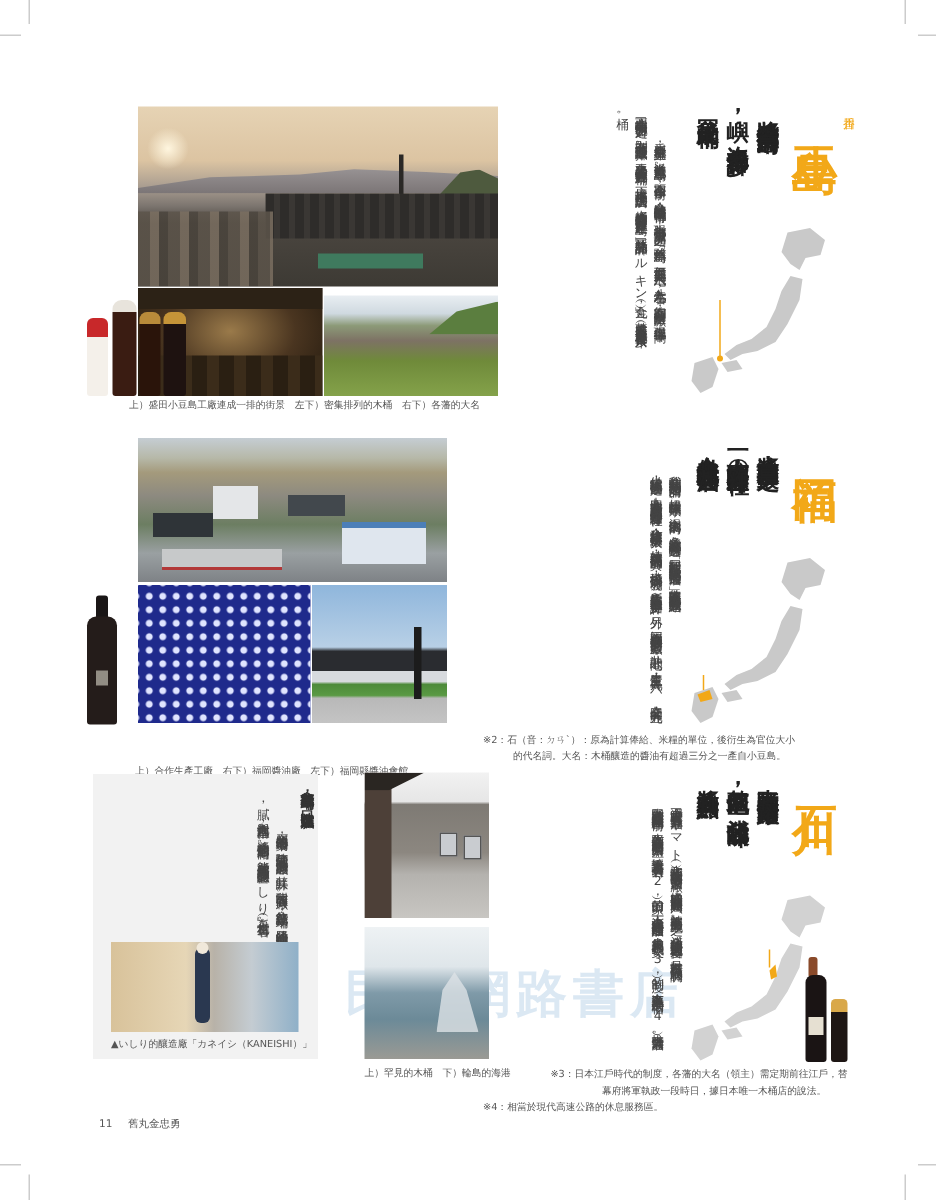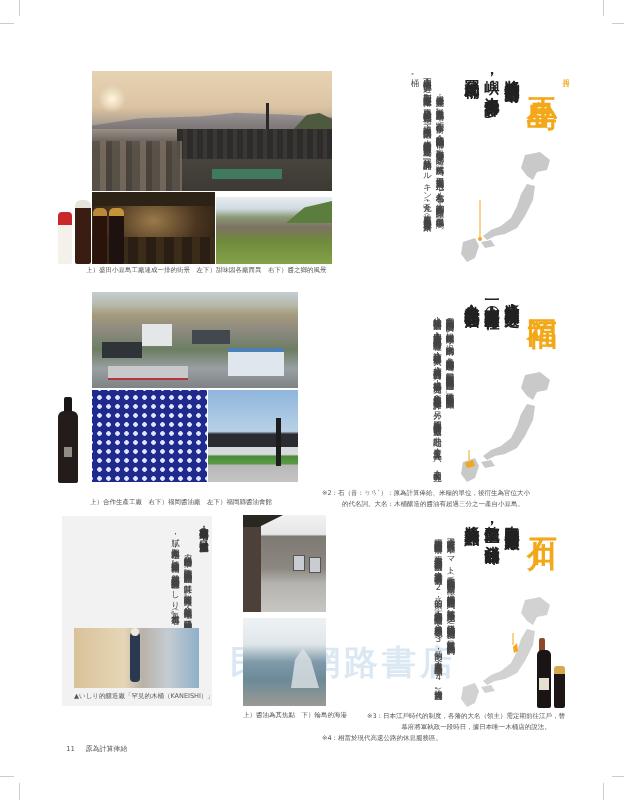--- a/index.html
+++ b/index.html
@@ -52,21 +52,21 @@
   <div class="photo" style="left:216px;top:197px;width:116px;height:67px;background:linear-gradient(180deg,#e9eef2 0%,#cfd9e0 18%,#8c9a78 30%,#7d7264 45%,#6f8a3a 65%,#84a24a 100%);">
     <div style="position:absolute;left:70px;top:4px;width:46px;height:22px;background:#5b7e3f;clip-path:polygon(0 100%,40% 30%,100% 0,100% 100%);"></div>
   </div>
 
   <div style="position:absolute;left:56px;top:200px;width:70px;height:65px;">
     <div style="position:absolute;left:2px;top:12px;width:14px;height:52px;background:linear-gradient(180deg,#c8282a 0 25%,#f4f0ea 25% 100%);border-radius:4px 4px 2px 2px;"></div>
     <div style="position:absolute;left:19px;top:0;width:16px;height:64px;background:linear-gradient(180deg,#e8e4dc 0 12%,#3a1c12 12% 100%);border-radius:6px 6px 2px 2px;"></div>
     <div style="position:absolute;left:37px;top:8px;width:14px;height:56px;background:linear-gradient(180deg,#b88a3a 0 14%,#2a140a 14% 100%);border-radius:5px 5px 2px 2px;"></div>
     <div style="position:absolute;left:53px;top:8px;width:15px;height:56px;background:linear-gradient(180deg,#c59438 0 14%,#1e1210 14% 100%);border-radius:5px 5px 2px 2px;"></div>
   </div>
-  <div class="abs caption" style="left:86px;top:266px;">上）盛田小豆島工廠連成一排的街景　左下）甜味因各廠而異　右下）醬之鄉的風景</div>
+  <div class="abs caption" style="left:86px;top:266px;">上）盛田小豆島工廠連成一排的街景　左下）密集排列的木桶　右下）各藩的大名</div>
 
   <div class="abs vt body-text" style="left:336px;top:72px;height:152px;width:110px;">
     <p>香川縣產量排第五，近半數醬油產自小豆島。距今四百多年前，全島釀造的醬油便銷往都市，現為都市賣場中常見商品之一。雖然稱為「島」，但在最盛期西元一八八七～一八九七年左右，約有四百多間釀造廠，現僅留存二十二間。西島嶼東南側的「醬之鄉」，則有十七間釀造廠連成一排。小豆島醬油的最大特色在於「木桶」，據日本唯一木桶店的說法，「木桶釀造的醬油有超過三分之一產自小豆島。」耳熟能詳的品牌「マルキン（丸金）」，其大廠盛田（舊丸金忠勇）就留存三百多只木桶。</p>
   </div>
 
   <div class="abs vt headline" style="left:462px;top:68px;height:180px;">
     <span>將醬油銷往都市的島</span><br>
     <span>嶼，迄今仍留存許多</span><br>
     <span>罕見的木桶</span>
   </div>
@@ -95,21 +95,21 @@
   </div>
   <div class="photo" style="left:92px;top:390px;width:115px;height:92px;background-color:#1f2a8c;background-image:radial-gradient(circle,#dfe4ff 0 2px,transparent 2.6px);background-size:9px 9px;background-position:3px 3px;"></div>
   <div class="photo" style="left:208px;top:390px;width:90px;height:92px;background:linear-gradient(180deg,#8fb6dc 0%,#b8d0e6 45%,#2a2c30 48%,#2a2c30 62%,#d7dade 62%,#d7dade 70%,#4d8a3a 72%,#5a9a44 80%,#b8b8b8 82%,#c4c4c4 100%);">
     <div style="position:absolute;left:68px;top:28px;width:5px;height:48px;background:#1c1c1c;"></div>
   </div>
   <div style="position:absolute;left:58px;top:397px;width:20px;height:86px;">
     <div style="position:absolute;left:6px;top:0;width:8px;height:16px;background:#1a1616;border-radius:2px;"></div>
     <div style="position:absolute;left:0;top:14px;width:20px;height:72px;background:#241c1a;border-radius:6px 6px 2px 2px;"></div>
     <div style="position:absolute;left:6px;top:50px;width:8px;height:10px;background:#dcd8cc;opacity:0.6;"></div>
   </div>
-  <div class="abs caption" style="left:90px;top:498px;">上）合作生產工廠　右下）福岡醬油廠　左下）福岡縣醬油會館</div>
+  <div class="abs caption" style="left:90px;top:510px;">上）合作生產工廠　右下）福岡醬油廠　左下）福岡縣醬油會館</div>
 
   <div class="abs vt body-text" style="left:318px;top:294px;height:192px;width:138px;">
     <p>我們常聽到九州的醬油是甜的，根據甜味劑種類、混合比例的不同，各家醬油廠都有獨特的味道，如同「我家從阿嬤那一代就愛使用這裡的醬油。」家庭的味道與地方醬油廠有著強固的連結。</p>
     <p>供給當地甜味醬油的是，由九十八家醬油製造商組成的福岡縣醬油釀造合作社，該合作社的規模是日本最大，持續改良福岡醬油的品質，也積極投入研究開發，所生產的零售醬油在日本備受好評。另外，福岡縣擁有全國最多的醬油廠數，共計一〇七間，生產量三三・三九六㎘，占全國的二・九五％。</p>
   </div>
 
   <div class="abs vt headline" style="left:462px;top:292px;height:150px;">
     <span>醬油廠數為全國之最，</span><br>
     <span>一〇七家釀造廠加盟合作社，</span><br>
     <span>合力供給九州甘味醬油</span>
@@ -140,21 +140,21 @@
 
   <div class="photo" style="left:243px;top:515px;width:83px;height:97px;background:linear-gradient(180deg,#f2f2f2 0%,#e6e6e6 20%,#7e7a74 22%,#8c8780 55%,#b4b2ae 70%,#c8c6c2 100%);">
     <div style="position:absolute;left:0;top:0;width:18px;height:97px;background:#4d4038;"></div>
     <div style="position:absolute;left:0;top:0;width:40px;height:12px;background:#2a2622;clip-path:polygon(0 0,100% 0,40% 100%,0 100%);"></div>
     <div style="position:absolute;left:50px;top:40px;width:10px;height:14px;background:#c9ccd0;border:1px solid #555;"></div>
     <div style="position:absolute;left:66px;top:42px;width:10px;height:14px;background:#c9ccd0;border:1px solid #555;"></div>
   </div>
   <div class="photo" style="left:243px;top:618px;width:83px;height:88px;background:linear-gradient(180deg,#eef2f4 0%,#dfe6ea 30%,#7f9aa8 50%,#6c8a98 70%,#9a9a94 100%);">
     <div style="position:absolute;left:40px;top:30px;width:40px;height:40px;background:#dde2e6;clip-path:polygon(20% 100%,30% 30%,50% 0,70% 30%,90% 100%);opacity:0.8;"></div>
   </div>
-  <div class="abs caption" style="left:243px;top:711px;">上）醬油為其焦點　下）輪島的海港</div>
+  <div class="abs caption" style="left:243px;top:711px;">上）罕見的木桶　下）輪島的海港</div>
 
   <div class="abs vt body-text" style="left:337px;top:515px;height:192px;width:120px;">
     <p>金澤市大野町具有「直源醬油」「ヤマト（大和）醬油味噌」為首的二十二家醬油廠，極盛時期醬油廠數超過六〇間，被稱為全國五大產地之一。淺色的甜味醬油受到當地人喜愛，是烹飪料理不可欠缺的調味料。</p>
     <p>大野開始釀造醬油是距今約四百年前，大野作為金澤之海的門戶而繁榮興盛，據說過去為百萬石大名（※2）的前田家，下令直江伊兵衛開始釀造醬油，後來利用參勤交代（※3）的制度，在東海道五十三次的宿場（※4）推廣大野醬油。</p>
   </div>
 
   <div class="abs vt headline" style="left:462px;top:514px;height:150px;">
     <span>大野的兩家醬油廠活躍</span><br>
     <span>整個地區，淺色的甜味</span><br>
     <span>醬油為其焦點</span>
@@ -190,20 +190,20 @@
 
 <div class="sidebar-box" style="left:62px;top:516px;width:150px;height:190px;">
   <div class="abs vt" style="right:2px;top:4px;font-size:9px;font-weight:bold;color:#333;letter-spacing:0.5px;">愈往能登半島頂端，口味愈偏甜膩</div>
   <div class="abs vt body-text" style="right:18px;top:16px;height:94px;width:118px;">
     <p>石川縣的醬油賣場中，陳列了當地不同醬油廠的製品，其鮮味、甜味因各廠而異。愈往能登半島頂端，醬油的口味愈偏甜膩，這與九州愈往南下，醬油愈甜的情形相同。能登半島使用鰯魚等釀製的魚醬「いしり」（ㄙㄉ）也相當有名。</p>
   </div>
   <div class="photo" style="left:12px;top:112px;width:125px;height:60px;background:linear-gradient(90deg,#d8c29a 0%,#e6d6b6 40%,#b8b2a8 55%,#c4ccd2 75%,#8fb0c8 100%);">
     <div style="position:absolute;left:56px;top:4px;width:10px;height:50px;background:#2a3850;border-radius:4px;"></div>
     <div style="position:absolute;left:57px;top:0;width:8px;height:8px;background:#f0e8da;border-radius:50%;"></div>
   </div>
-  <div class="abs caption" style="left:12px;top:176px;">▲いしり的釀造廠「罕見的木桶（KANEISHI）」</div>
+  <div class="abs caption" style="left:12px;top:176px;">▲いしり的釀造廠「カネイシ（KANEISHI）」</div>
 </div>
 
 <div class="abs footer" style="left:66px;top:744px;">
   <span>11</span>
   <span style="display:inline-block;width:6px;"></span>
-  <span>原為計算俸給</span>
+  <span>舊丸金忠勇</span>
 </div>
 
 </body></html>

